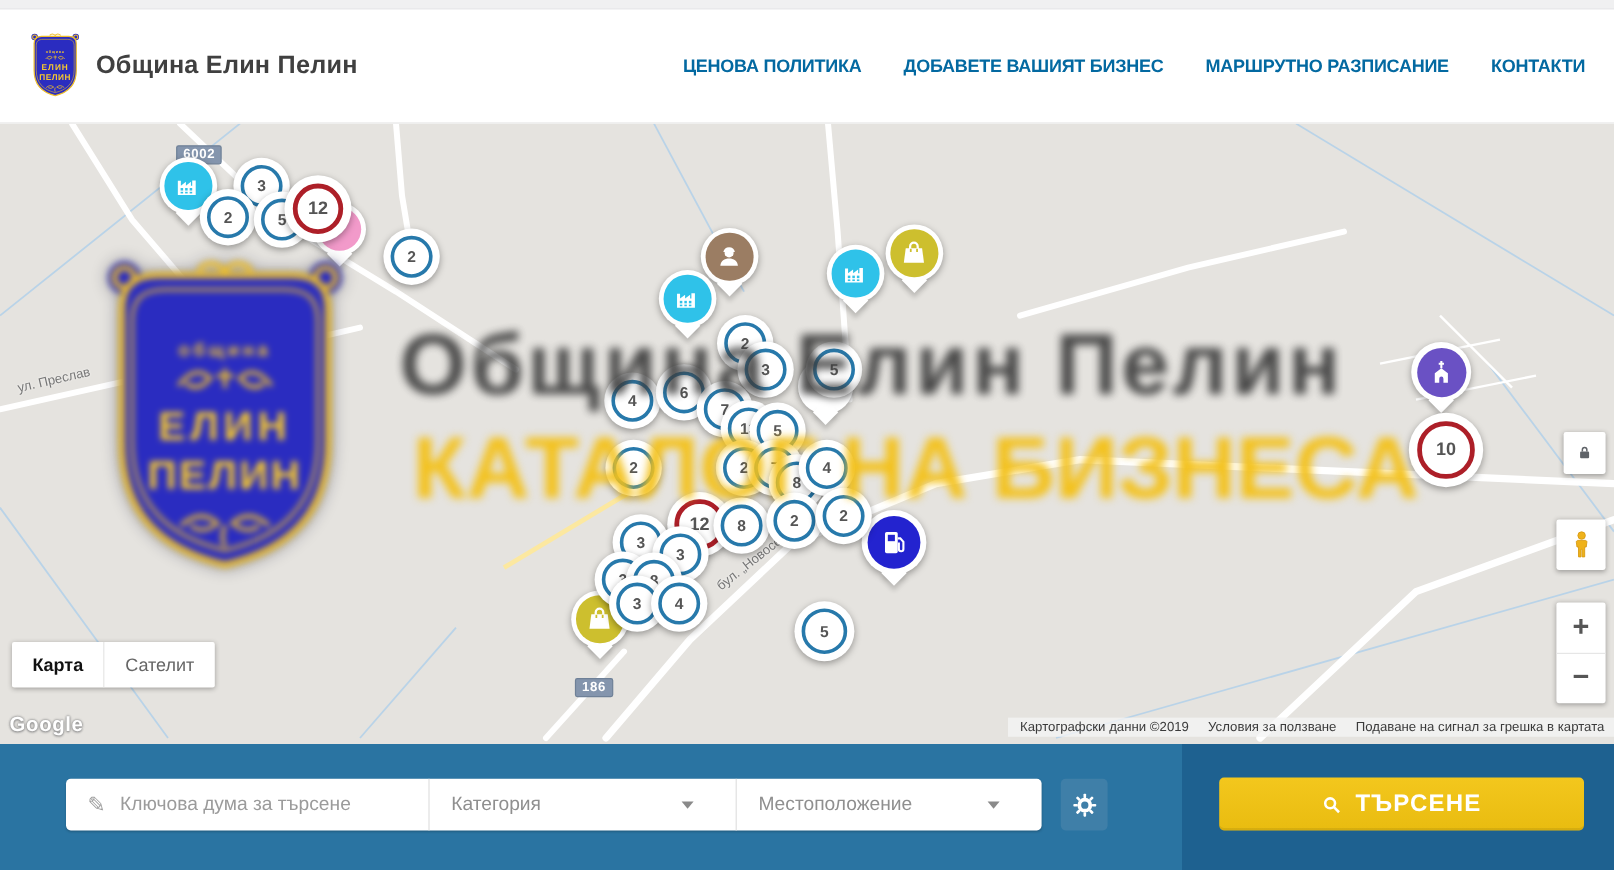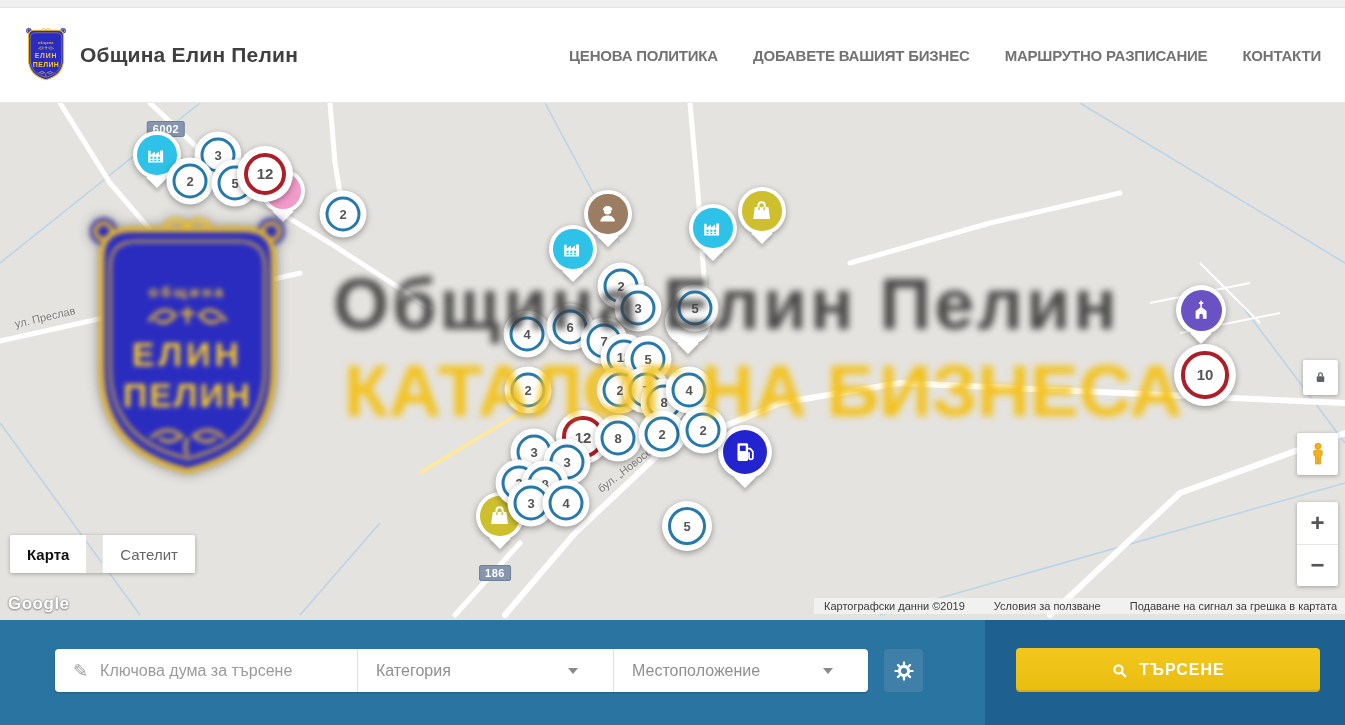--- a/index.html
+++ b/index.html
@@ -6,21 +6,21 @@
   html,body { width:1345px; height:725px; overflow:hidden; font-family:"Liberation Sans", sans-serif; background:#fff; }
 
   .topstrip { height:8px; background:#f0f0f1; border-bottom:1px solid #e4e4e6; }
 
   
   header { height:95px; background:#fff; display:flex; align-items:center; padding:0 24px 0 25px; border-bottom:1px solid #e7e7e7; position:relative; z-index:90; }
   .brand { display:flex; align-items:center; gap:13px; }
   .brand-title { font-size:21px; font-weight:bold; color:#404040; letter-spacing:.2px; }
   .brand-subtitle { font-size:18px; font-weight:bold; color:#e9ba2a; letter-spacing:.8px; margin-top:2px; }
   nav { margin-left:auto; display:flex; gap:35px; }
-  nav a { text-decoration:none; color:#737373; font-weight:bold; font-size:15px; letter-spacing:-.2px; cursor:pointer; white-space:nowrap; }
+  nav a { text-decoration:none; color:#0369a1; font-weight:bold; font-size:15px; letter-spacing:-.2px; cursor:pointer; white-space:nowrap; }
 
   
   .map { position:relative; width:1345px; height:517px; background:#e5e3df; overflow:hidden; cursor:grab; }
   .roads { position:absolute; left:0; top:0; z-index:0; }
 
   .mk { position:absolute; transform:translate(-50%,-50%); z-index:10; cursor:pointer; }
   .cluster { background:#fff; border-radius:50%; box-shadow:0 2px 6px rgba(0,0,0,.35); display:flex; align-items:center; justify-content:center; }
   .cluster .ring { width:76%; height:76%; border-radius:50%; border:3px solid #2779ab; display:flex; align-items:center; justify-content:center; background:#fff; }
   .cluster.red .ring { border-width:4px; }
   .cluster .cnt { font-size:13px; font-weight:bold; color:#555; }
@@ -35,29 +35,29 @@
   .roadlabel.badge { background:#8495ad; border:1px solid #6e8097; color:#fff; font-size:11px; font-weight:bold; padding:1px 5px; border-radius:2px; letter-spacing:.5px; }
   .roadlabel.street { color:#767676; font-size:11px; white-space:nowrap; text-shadow:0 0 2px #fff; }
 
   
   .watermark { position:absolute; inset:0; z-index:50; pointer-events:none; }
   .wm-crest { position:absolute; left:85px; top:110px; filter:blur(2.5px) drop-shadow(0 0 6px rgba(0,0,30,.45)); }
   .wm-line1 { position:absolute; left:333px; top:160px; font-size:72px; font-weight:bold; color:#3c3c3c; letter-spacing:3px; white-space:nowrap; filter:blur(3.5px); opacity:.92; }
   .wm-line2 { position:absolute; left:344px; top:246px; font-size:73px; font-weight:bold; color:#f3c11b; letter-spacing:0; white-space:nowrap; filter:blur(3.5px); }
 
   
-  .maptype { position:absolute; left:10px; top:432px; z-index:60; display:flex; box-shadow:0 1px 4px rgba(0,0,0,.3); border-radius:2px; overflow:hidden;gap:16px; }
+  .maptype { position:absolute; left:10px; top:432px; z-index:60; display:flex; box-shadow:0 1px 4px rgba(0,0,0,.3); border-radius:2px; overflow:hidden; }
   .maptype div { background:#fff; height:38px; display:flex; align-items:center; padding:0 17px; font-size:15px; cursor:pointer; }
   .maptype .active { font-weight:bold; color:#111; }
   .maptype .inactive { color:#666; border-left:1px solid #e6e6e6; }
 
   .google-logo { position:absolute; left:8px; bottom:6px; z-index:60; font-size:17px; font-weight:bold; color:#fff; letter-spacing:.5px; cursor:pointer;
     text-shadow:0 0 2px #9a9a9a, 0 0 2px #9a9a9a, 0 1px 2px #8a8a8a; }
 
-  .attribution { position:absolute; right:0; bottom:6px; z-index:60; display:flex; gap:29px; background:rgba(245,245,245,.78); padding:2px 8px 2px 10px; font-size:11px; color:#3b3b3b; }
+  .attribution { position:absolute; right:0; bottom:6px; z-index:60; display:flex; gap:16px; background:rgba(245,245,245,.78); padding:2px 8px 2px 10px; font-size:11px; color:#3b3b3b; }
   .attribution span, .attribution a { white-space:nowrap; color:#3b3b3b; text-decoration:none; }
 
   .ctrl { position:absolute; z-index:60; background:#fff; box-shadow:0 1px 4px rgba(0,0,0,.3); border-radius:2px; display:flex; align-items:center; justify-content:center; cursor:pointer; }
   .ctrl-lock { left:1303px; top:257px; width:35px; height:35px; }
   .ctrl-pegman { left:1297px; top:330px; width:41px; height:42px; }
   .zoombox { position:absolute; left:1297px; top:399px; width:41px; height:84px; z-index:60; background:#fff; box-shadow:0 1px 4px rgba(0,0,0,.3); border-radius:2px; display:flex; flex-direction:column; }
   .zoombox div { flex:1; display:flex; align-items:center; justify-content:center; font-size:24px; font-weight:bold; color:#565656; cursor:pointer; }
   .zoombox .zin { border-bottom:1px solid #e6e6e6; }
 
   
@@ -68,21 +68,21 @@
   .f-keyword { width:303px; border-right:1px solid #e0e0e0; padding:0 10px 0 18px; gap:12px; }
   .f-keyword input { border:none; outline:none; flex:1; font-size:16px; font-family:"Liberation Sans",sans-serif; color:#444; background:transparent; }
   .f-keyword input::placeholder { color:#9b9b9b; }
   .f-select { padding:0 35px 0 18px; font-size:16px; color:#8f8f8f; cursor:pointer; justify-content:space-between; }
   .f-category { width:256px; border-right:1px solid #e0e0e0; }
   .f-location { width:254px; }
   .caret { width:0; height:0; border-left:5px solid transparent; border-right:5px solid transparent; border-top:6px solid #8a8a8a; }
   .gear-btn { position:absolute; left:884px; top:29px; width:39px; height:43px; background:#3f7fa8; border:none; border-radius:4px; display:flex; align-items:center; justify-content:center; cursor:pointer; }
   .gear-btn svg { width:22px; height:22px; }
   .search-btn { position:absolute; left:1016px; top:28px; width:304px; height:44px; border:none; border-radius:4px; background:linear-gradient(#f3c71d,#e9bc10); display:flex; align-items:center; justify-content:center; gap:11px; cursor:pointer; box-shadow:inset 0 -2px 0 rgba(0,0,0,.08); }
-  .search-btn span { color:#fff; font-size:16px; font-weight:bold; letter-spacing:1px; }
+  .search-btn span { color:#fff; font-size:20px; font-weight:bold; letter-spacing:1px; }
   .pencil { font-size:18px; color:#9c9c9c; line-height:1; }
 </style>
 </head>
 <body>
 
 <svg width="0" height="0" style="position:absolute">
   <symbol id="crest" viewBox="0 0 200 268">
     <circle cx="18" cy="18" r="13" fill="#2a2cc0"></circle>
     <circle cx="182" cy="18" r="13" fill="#2a2cc0"></circle>
     <path d="M16 44 C16 24 26 16 46 16 H154 C174 16 184 24 184 44 V152 C184 212 150 240 100 252 C50 240 16 212 16 152 Z" fill="#2a2cc0" stroke="#edbe2b" stroke-width="5"></path>

